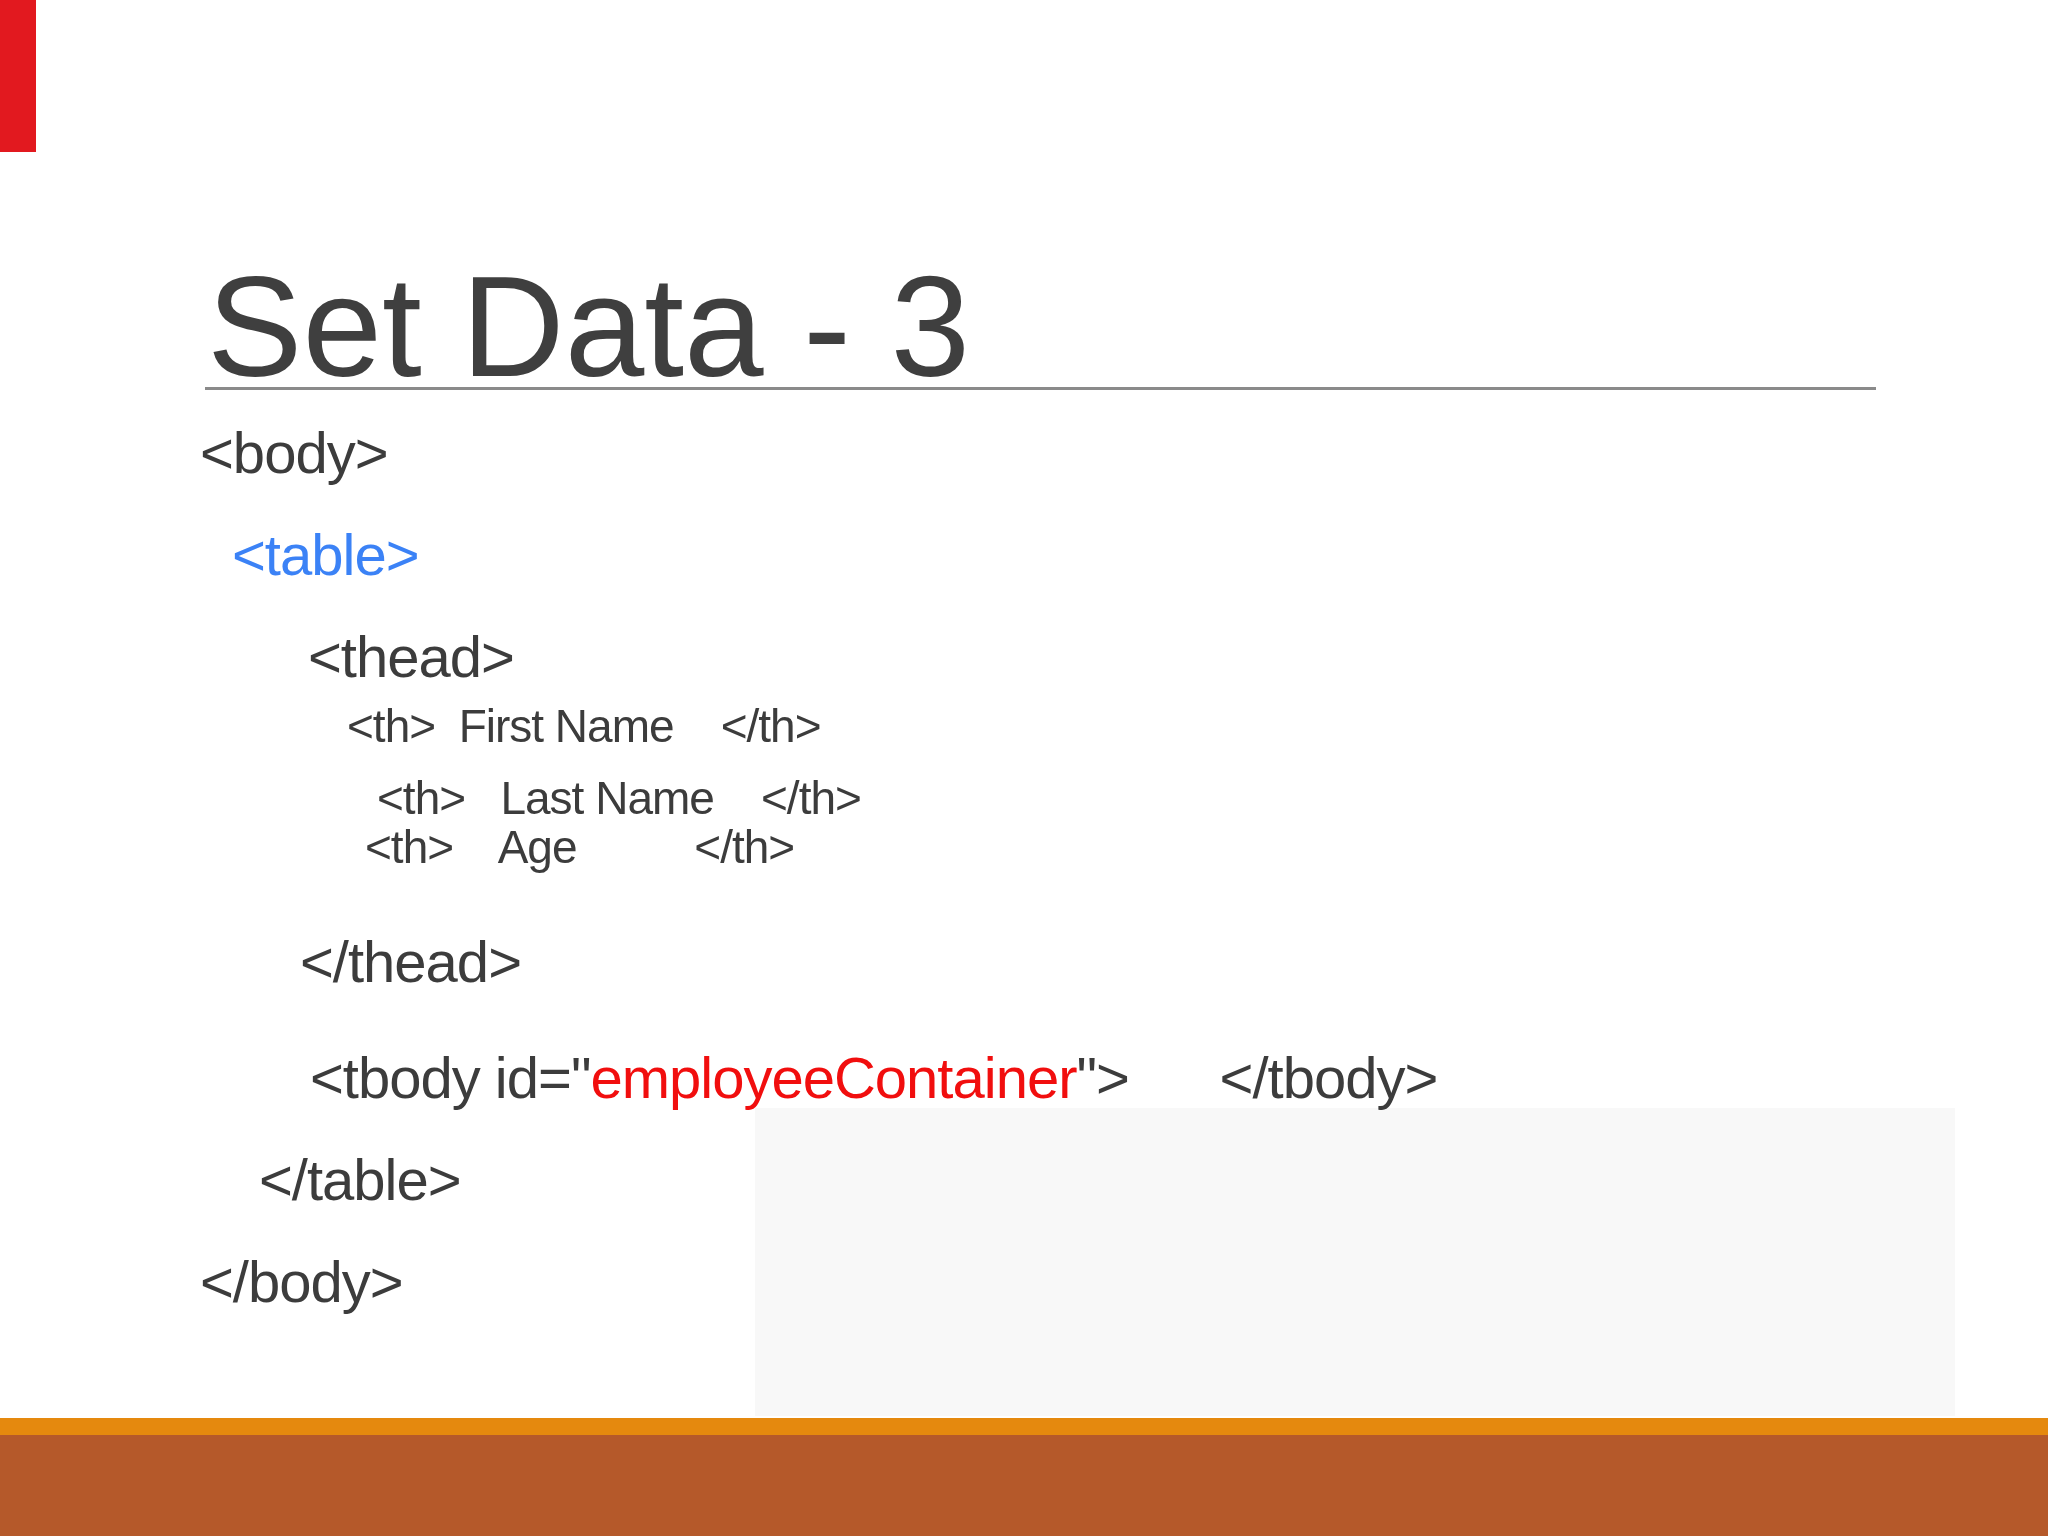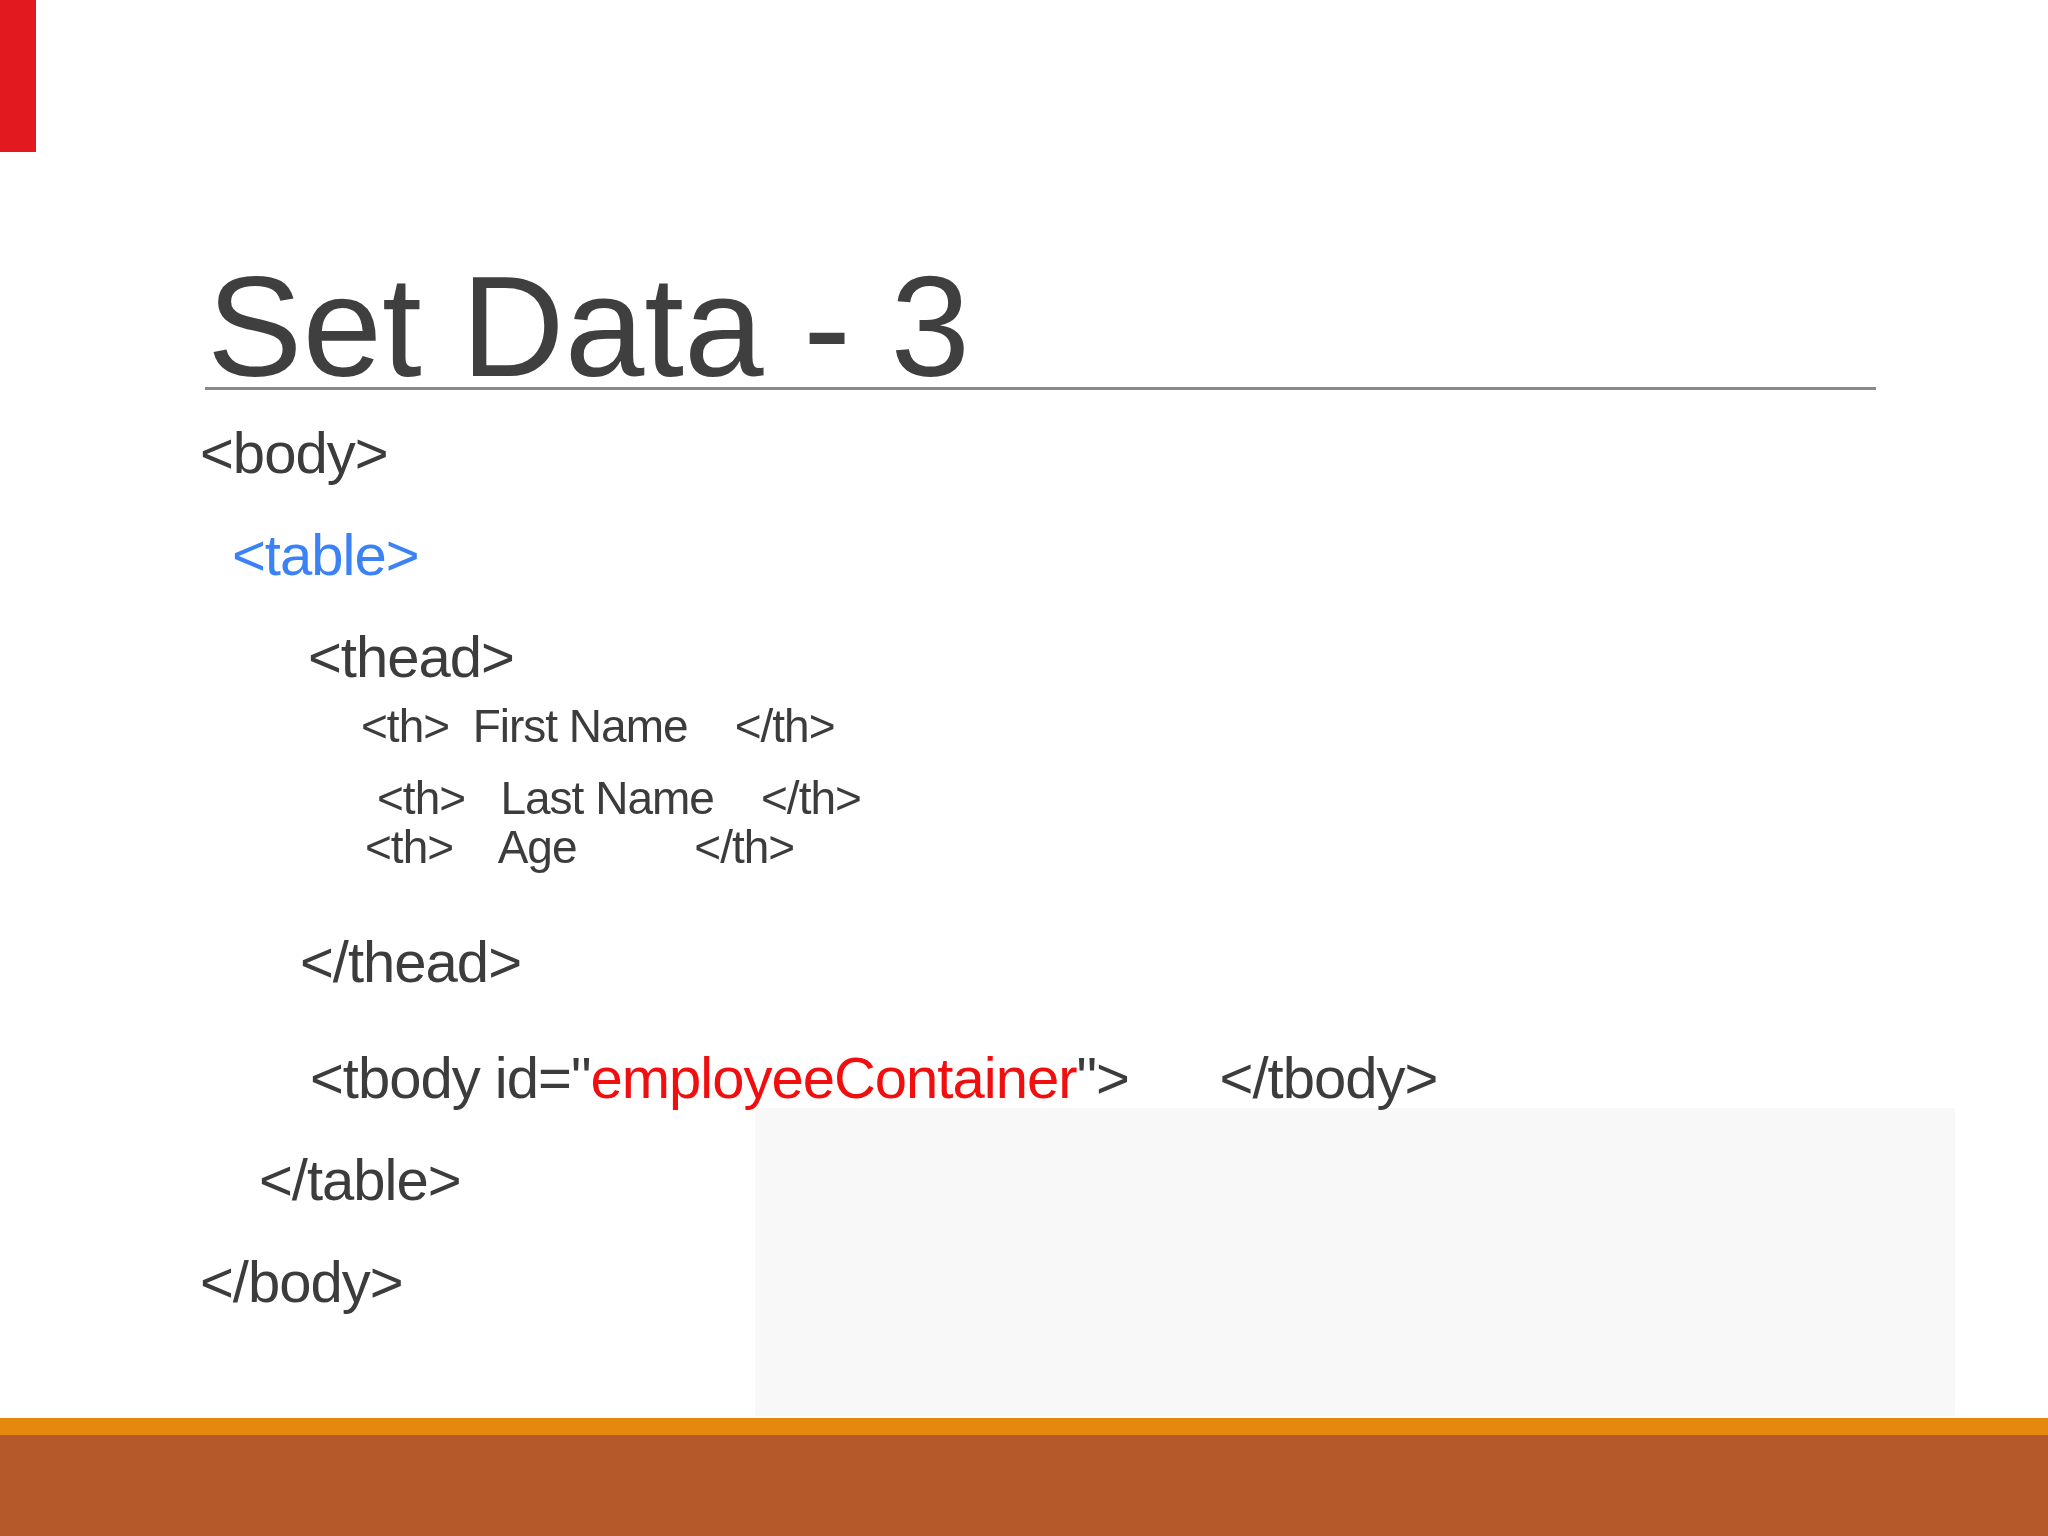--- a/index.html
+++ b/index.html
@@ -52,21 +52,21 @@
   <div id="page-title" style="color: rgb(63, 63, 63);">Set Data - 3</div>
 
   <div id="title-divider" style="background: rgb(138, 138, 138);"></div>
 
   <div id="content-panel-tint"></div>
 
   <div id="code-layer">
       <div class="code-line" style="left: 200px; top: 424px; font-size: 58px;"><span style="color: rgb(60, 60, 60);">&lt;body&gt;</span></div>
       <div class="code-line" style="left: 232px; top: 526px; font-size: 58px;"><span style="color: #3b82f6;">&lt;table&gt;</span></div>
       <div class="code-line" style="left: 308px; top: 628px; font-size: 58px;"><span style="color: rgb(60, 60, 60);">&lt;thead&gt;</span></div>
-      <div class="code-line" style="left: 361px; top: 703px; font-size: 46px;"><span style="color: rgb(60, 60, 60);">&lt;th&gt;  First Name    &lt;/th&gt;</span></div>
+      <div class="code-line" style="left: 347px; top: 703px; font-size: 46px;"><span style="color: rgb(60, 60, 60);">&lt;th&gt;  First Name    &lt;/th&gt;</span></div>
       <div class="code-line" style="left: 365px; top: 775px; font-size: 46px; margin-left: 12px;"><span style="color: rgb(60, 60, 60);">&lt;th&gt;   Last Name    &lt;/th&gt;</span></div>
       <div class="code-line" style="left: 365px; top: 824px; font-size: 46px;"><span style="color: rgb(60, 60, 60);">&lt;th&gt;    Age          &lt;/th&gt;</span></div>
       <div class="code-line" style="left: 300px; top: 933px; font-size: 58px;"><span style="color: rgb(60, 60, 60);">&lt;/thead&gt;</span></div>
       <div class="code-line" style="left: 310px; top: 1049px; font-size: 58px;"><span style="color: rgb(60, 60, 60);">&lt;tbody id="</span><span style="color: rgb(241, 14, 14);">employeeContainer</span><span style="color: rgb(60, 60, 60);">"&gt;      &lt;/tbody&gt;</span></div>
       <div class="code-line" style="left: 259px; top: 1151px; font-size: 58px;"><span style="color: rgb(60, 60, 60); text-align: center;">&lt;/table&gt;</span></div>
       <div class="code-line" style="left: 200px; top: 1253px; font-size: 58px;"><span style="color: rgb(60, 60, 60);">&lt;/body&gt;</span></div>
     </div>
 
   <div id="footer-orange-strip" style="background: rgb(229, 137, 14);"></div>
 

